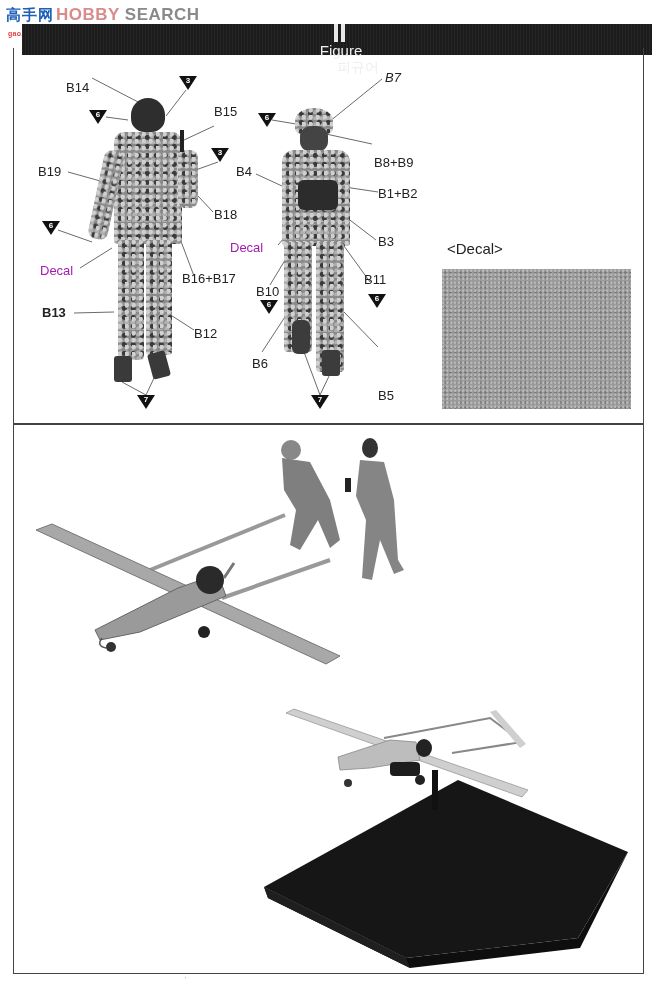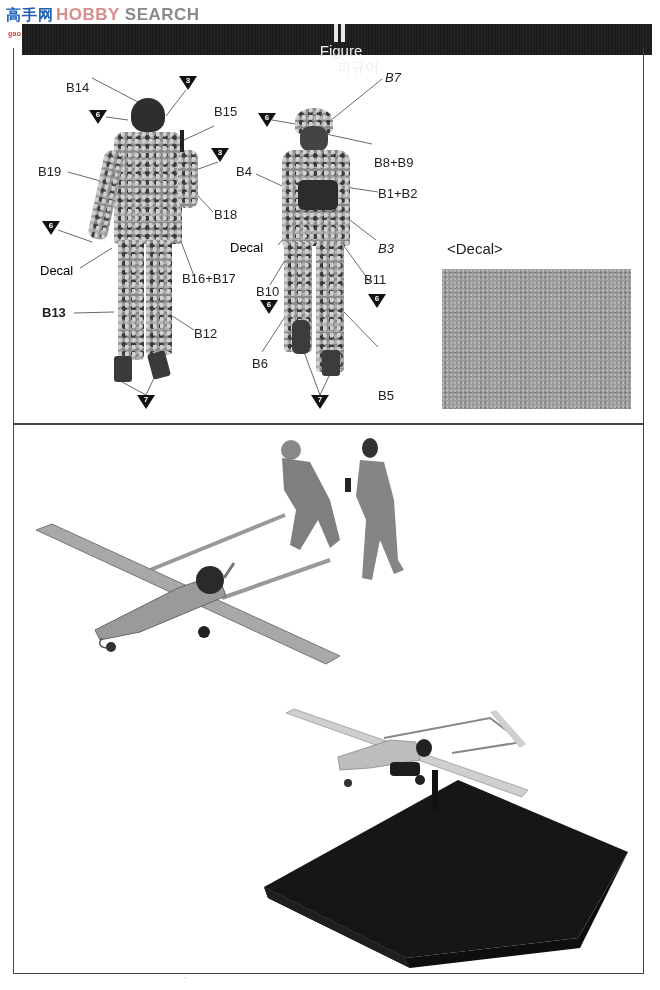--- a/index.html
+++ b/index.html
@@ -15,21 +15,21 @@
     background-image: repeating-linear-gradient(90deg, rgba(255,255,255,0.04) 0 1px, transparent 1px 3px); display: flex; align-items: center; flex-direction: column; }
   .header-marks { display: flex; gap: 3px; margin-left: 4px; }
   .header-marks span { width: 4px; height: 18px; background: #e8e8e8; display: block; }
   .header-title { color: #eee; font-size: 15px; margin-left: 8px; }
   .header-kr { color: #eee; font-size: 14px; margin-left: 42px; font-family: Liberation Serif, serif; }
 
   .frame { position: absolute; left: 13px; top: 48px; width: 631px; height: 926px; border-left: 1.5px solid #444; border-right: 1.5px solid #444; border-bottom: 1.5px solid #444; box-sizing: border-box; }
   .divider { position: absolute; left: 13px; top: 423px; width: 631px; height: 1.5px; background: #444; }
 
   .label { position: absolute; font-size: 13px; color: #222; white-space: nowrap; }
-  .label.gray { color: #000000; }
+  .label.gray { color: #a21caf; }
   .tri { position: absolute; width: 0; height: 0; border-left: 9px solid transparent; border-right: 9px solid transparent; border-top: 14px solid #111; }
   .tri span { position: absolute; left: -4px; top: -14px; width: 8px; text-align: center; color: #fff; font-size: 8px; font-weight: bold; line-height: 10px; }
 
   svg.lines { position: absolute; left: 0; top: 0; width: 660px; height: 990px; pointer-events: none; }
 
   .figure { position: absolute; }
   .camo { background-color: #8a8a8a;
     background-image:
       radial-gradient(circle at 20% 30%, #d0d0d0 0 2px, transparent 3px),
       radial-gradient(circle at 70% 60%, #3a3a3a 0 2px, transparent 3px),
@@ -143,21 +143,21 @@
     <span>7</span>
   </div>
 
 <span class="label" style="left:385px;top:70px;font-style:italic;">B7</span>
 <div class="tri" style="left:258px;top:113px;">
     <span>6</span>
   </div>
 <span class="label" style="left:374px;top:155px;">B8+B9</span>
 <span class="label" style="left:236px;top:164px;">B4</span>
 <span class="label" style="left:378px;top:186px;">B1+B2</span>
-<span class="label" style="left:378px;top:241px;font-style:italic;">B3</span>
+<span class="label" style="left:378px;top:234px;">B3</span>
 <span class="label gray" style="left:230px;top:240px;">Decal</span>
 <span class="label" style="left:364px;top:272px;">B11</span>
 <span class="label" style="left:256px;top:284px;">B10</span>
 <div class="tri" style="left:260px;top:300px;">
     <span>6</span>
   </div>
 <div class="tri" style="left:368px;top:294px;">
     <span>6</span>
   </div>
 <span class="label" style="left:378px;top:342px;margin-top:46px;">B5</span>

